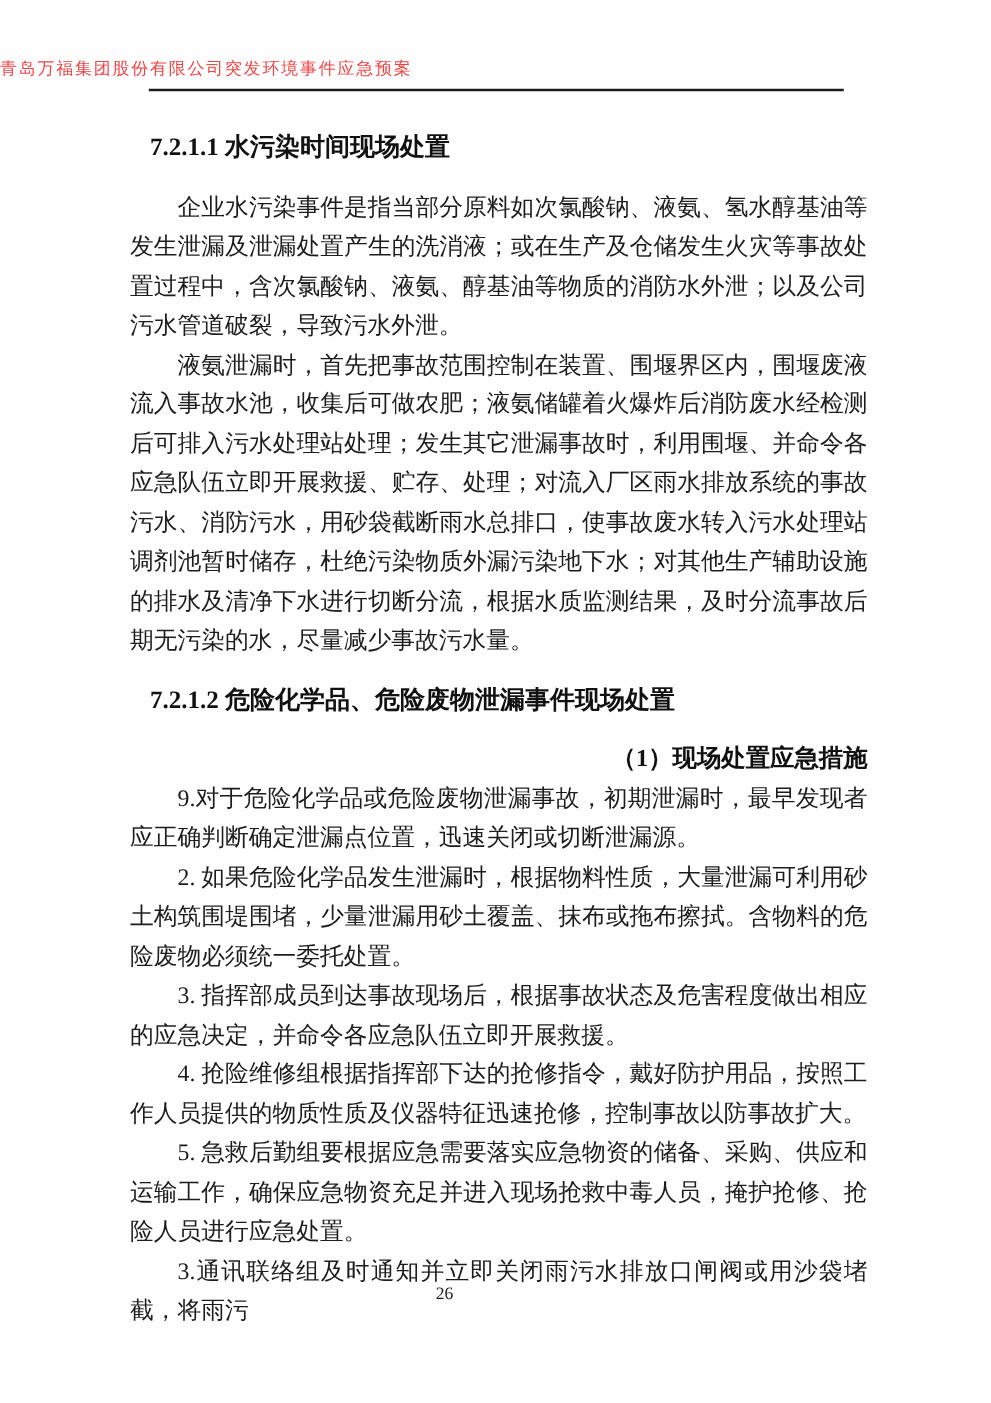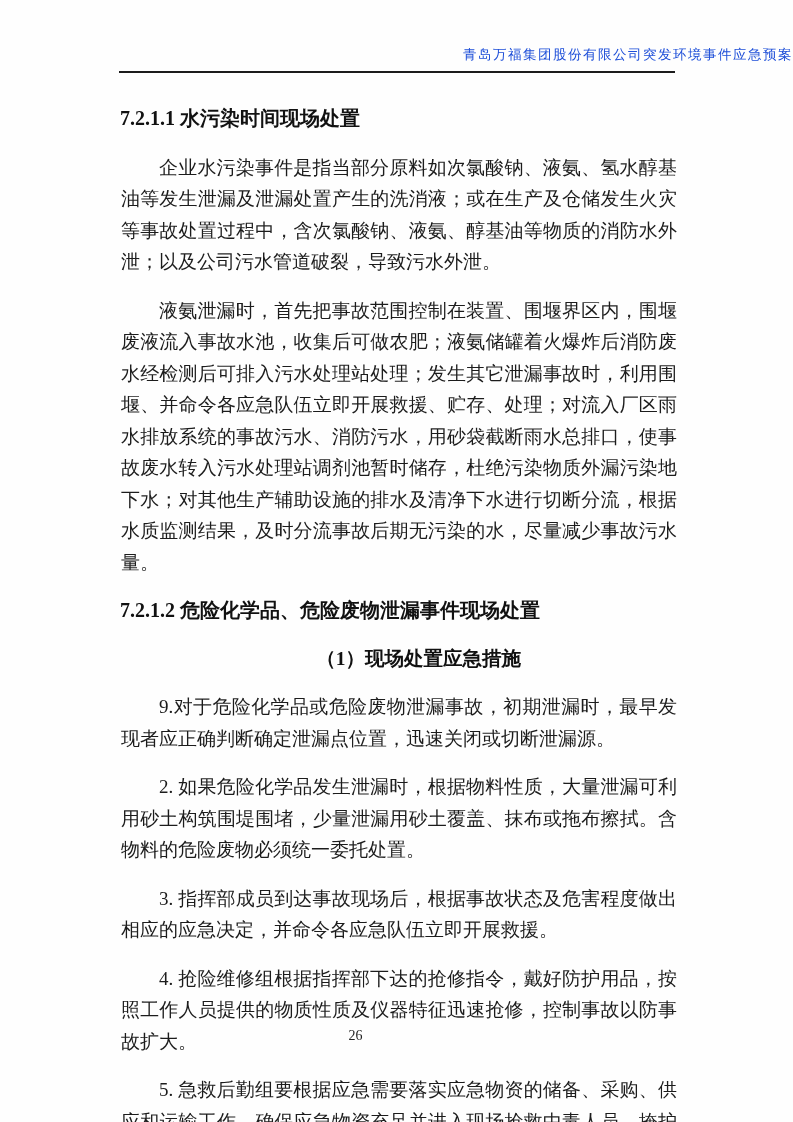--- a/index.html
+++ b/index.html
@@ -14,24 +14,24 @@
     background: #fefefe;
     font-family: "Liberation Serif", "DejaVu Serif", serif;
     color: #1c1c1c;
     overflow: hidden;
   }
   .doc-header {
     position: absolute;
     top: 46px;
     left: 0;
     width: 793px;
-    text-align: right;
+    text-align: left;
     font-size: 13.5px;
     letter-spacing: 1.5px;
-    color: #1d4ed8;
+    color: #ef4444;
   }
   .doc-header-rule {
     position: absolute;
     top: 71px;
     left: 119px;
     width: 556px;
     height: 0;
     border-top: 2px solid #1c1c1c;
   }
   .doc-content {
@@ -45,30 +45,30 @@
   }
   .section-heading {
     margin: 16px;
     font-size: 20px;
     font-weight: bold;
     line-height: 31.5px;
     text-align: left;
     color: #111111;
   }
   .body-para {
-    margin: 17px;
+    margin: 0;
     text-indent: 2em;
   }
   .sub-heading {
     margin: 0;
     text-indent: 2em;
     font-size: 19.5px;
     font-weight: bold;
     line-height: 31.5px;
-    text-align: center;
+    text-align: right;
     color: #111111;
   }
   .doc-footer {
     position: absolute;
     top: 1026px;
     left: 0;
     width: 711px;
     text-align: center;
     font-size: 14px;
     line-height: 20px;

